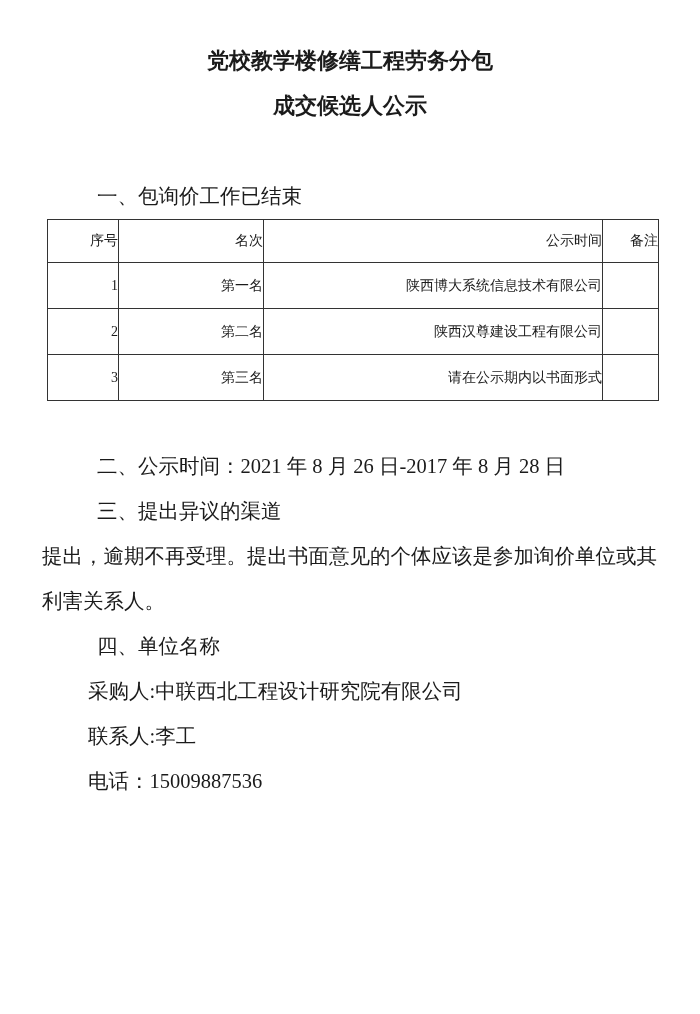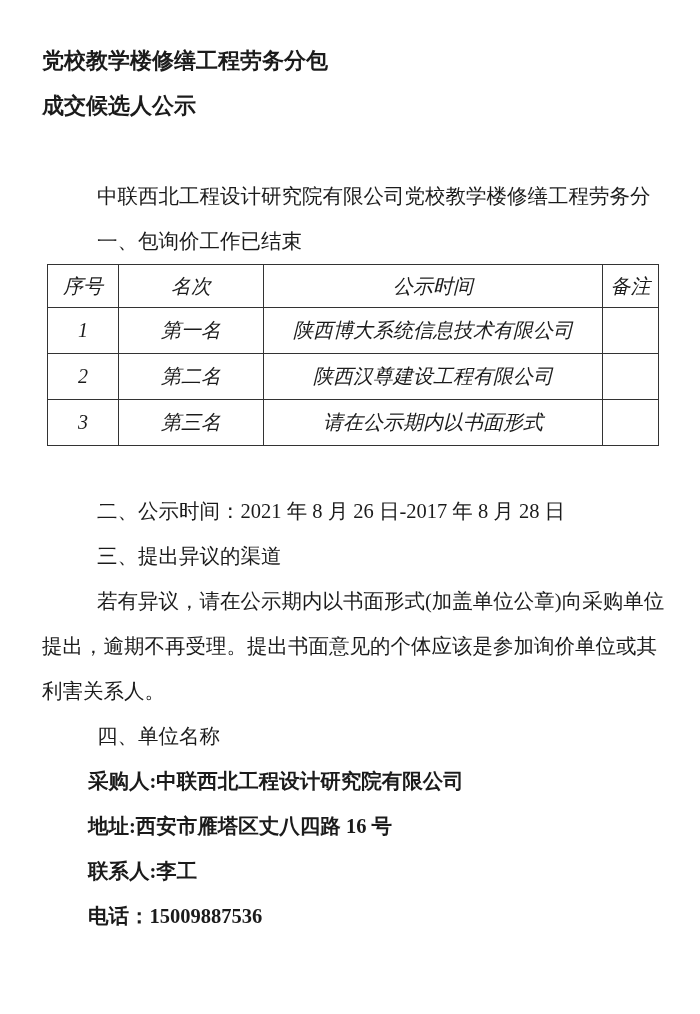--- a/index.html
+++ b/index.html
@@ -14,62 +14,60 @@
     background: #ffffff;
     color: #1b1b1b;
     font-family: "Liberation Serif", "DejaVu Serif", serif;
     box-sizing: border-box;
     padding: 38px 42px 0 42px;
     overflow: hidden;
   }
   .title {
     font-size: 22px;
     font-weight: bold;
-    text-align: left;
+    text-align: center;
     line-height: 45px;
     margin: 0;
   }
   .line {
     font-size: 20.5px;
     line-height: 45px;
     white-space: nowrap;
   }
   .indent { padding-left: 55px; }
-  .contact { padding-left: 46px; font-weight: bold; }
+  .contact { padding-left: 46px; }
   .intro { margin-top: 46px; }
   .rank-table {
     border-collapse: collapse;
     table-layout: fixed;
     width: 611px;
     margin: 0 0 0 5px;
   }
   .rank-table th, .rank-table td {
     border: 1.6px solid #333333;
-    text-align: center;
+    text-align: right;
     vertical-align: middle;
     font-weight: normal;
-    font-size: 20px;
+    font-size: 14px;
     padding: 0;
     overflow: hidden;
-    font-style: italic;
   }
   .rank-table thead tr { height: 43px; }
   .rank-table tbody tr { height: 46px; }
   .sec2 { margin-top: 43px; }
 </style>
 </head>
 <body>
 
 <div class="page">
 
   <h1 class="title">党校教学楼修缮工程劳务分包</h1>
   <h1 class="title">成交候选人公示</h1>
 
   <div class="intro">
-    <div class="line indent">中联西北工程设计研究院有限公司党校教学楼修缮工程劳务分</div>
   </div>
 
   <div class="line indent">一、包询价工作已结束</div>
 
   <table class="rank-table">
     <colgroup>
       <col style="width:71px">
       <col style="width:145px">
       <col style="width:339px">
       <col style="width:56px">
@@ -101,25 +99,23 @@
         <td>请在公示期内以书面形式</td>
         <td></td>
       </tr>
     </tbody>
   </table>
 
   <div class="line indent sec2">二、公示时间：2021 年 8 月 26 日-2017 年 8 月 28 日</div>
   <div class="line indent">三、提出异议的渠道</div>
 
   <div>
-    <div class="line indent">若有异议，请在公示期内以书面形式(加盖单位公章)向采购单位</div>
     <div class="line">提出，逾期不再受理。提出书面意见的个体应该是参加询价单位或其</div>
     <div class="line">利害关系人。</div>
   </div>
 
   <div class="line indent">四、单位名称</div>
 
   <div class="line contact">采购人:中联西北工程设计研究院有限公司</div>
-  <div class="line contact">地址:西安市雁塔区丈八四路 16 号</div>
   <div class="line contact">联系人:李工</div>
   <div class="line contact">电话：15009887536</div>
 
 </div>
 
 </body></html>

